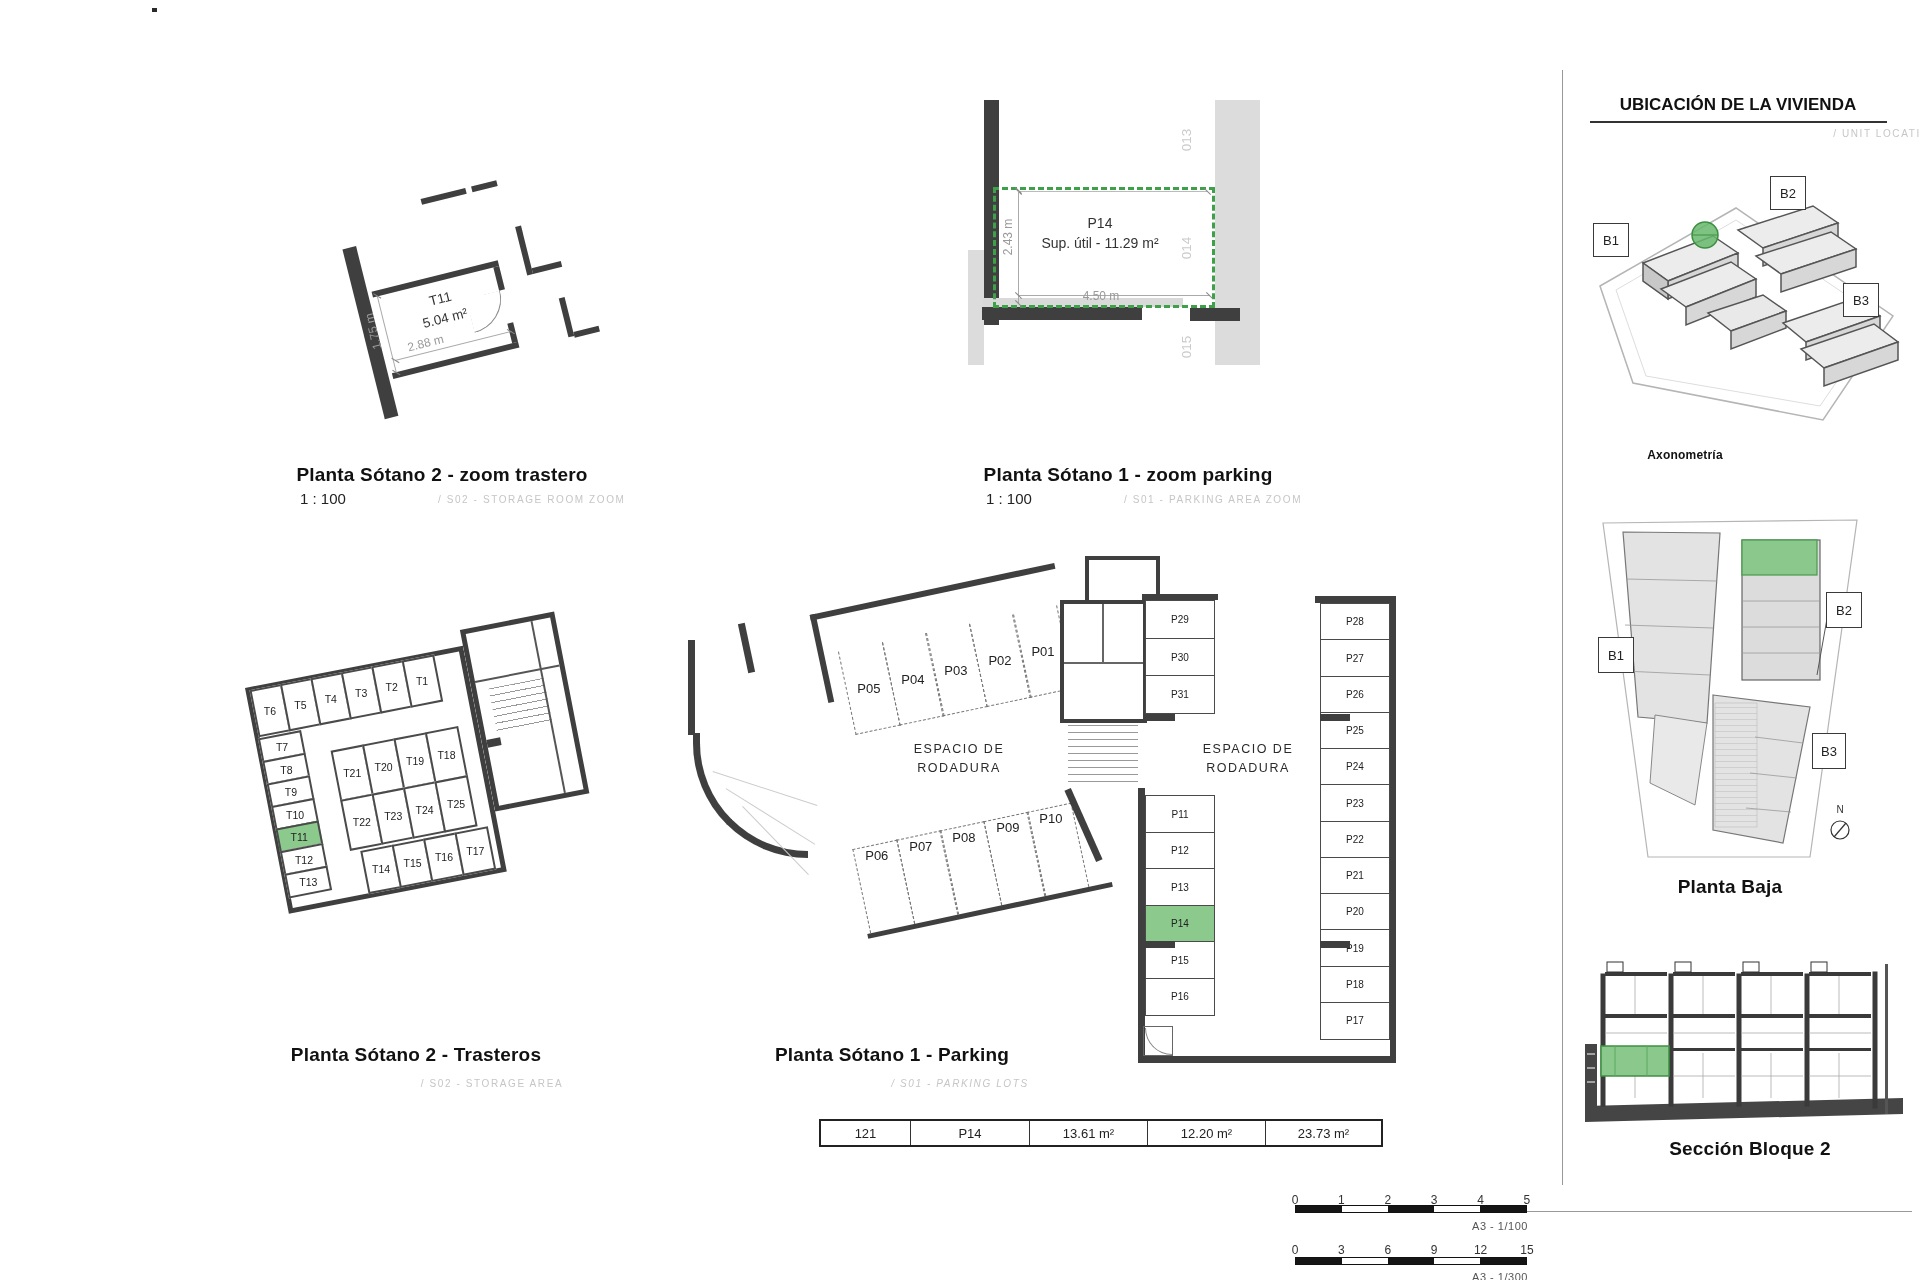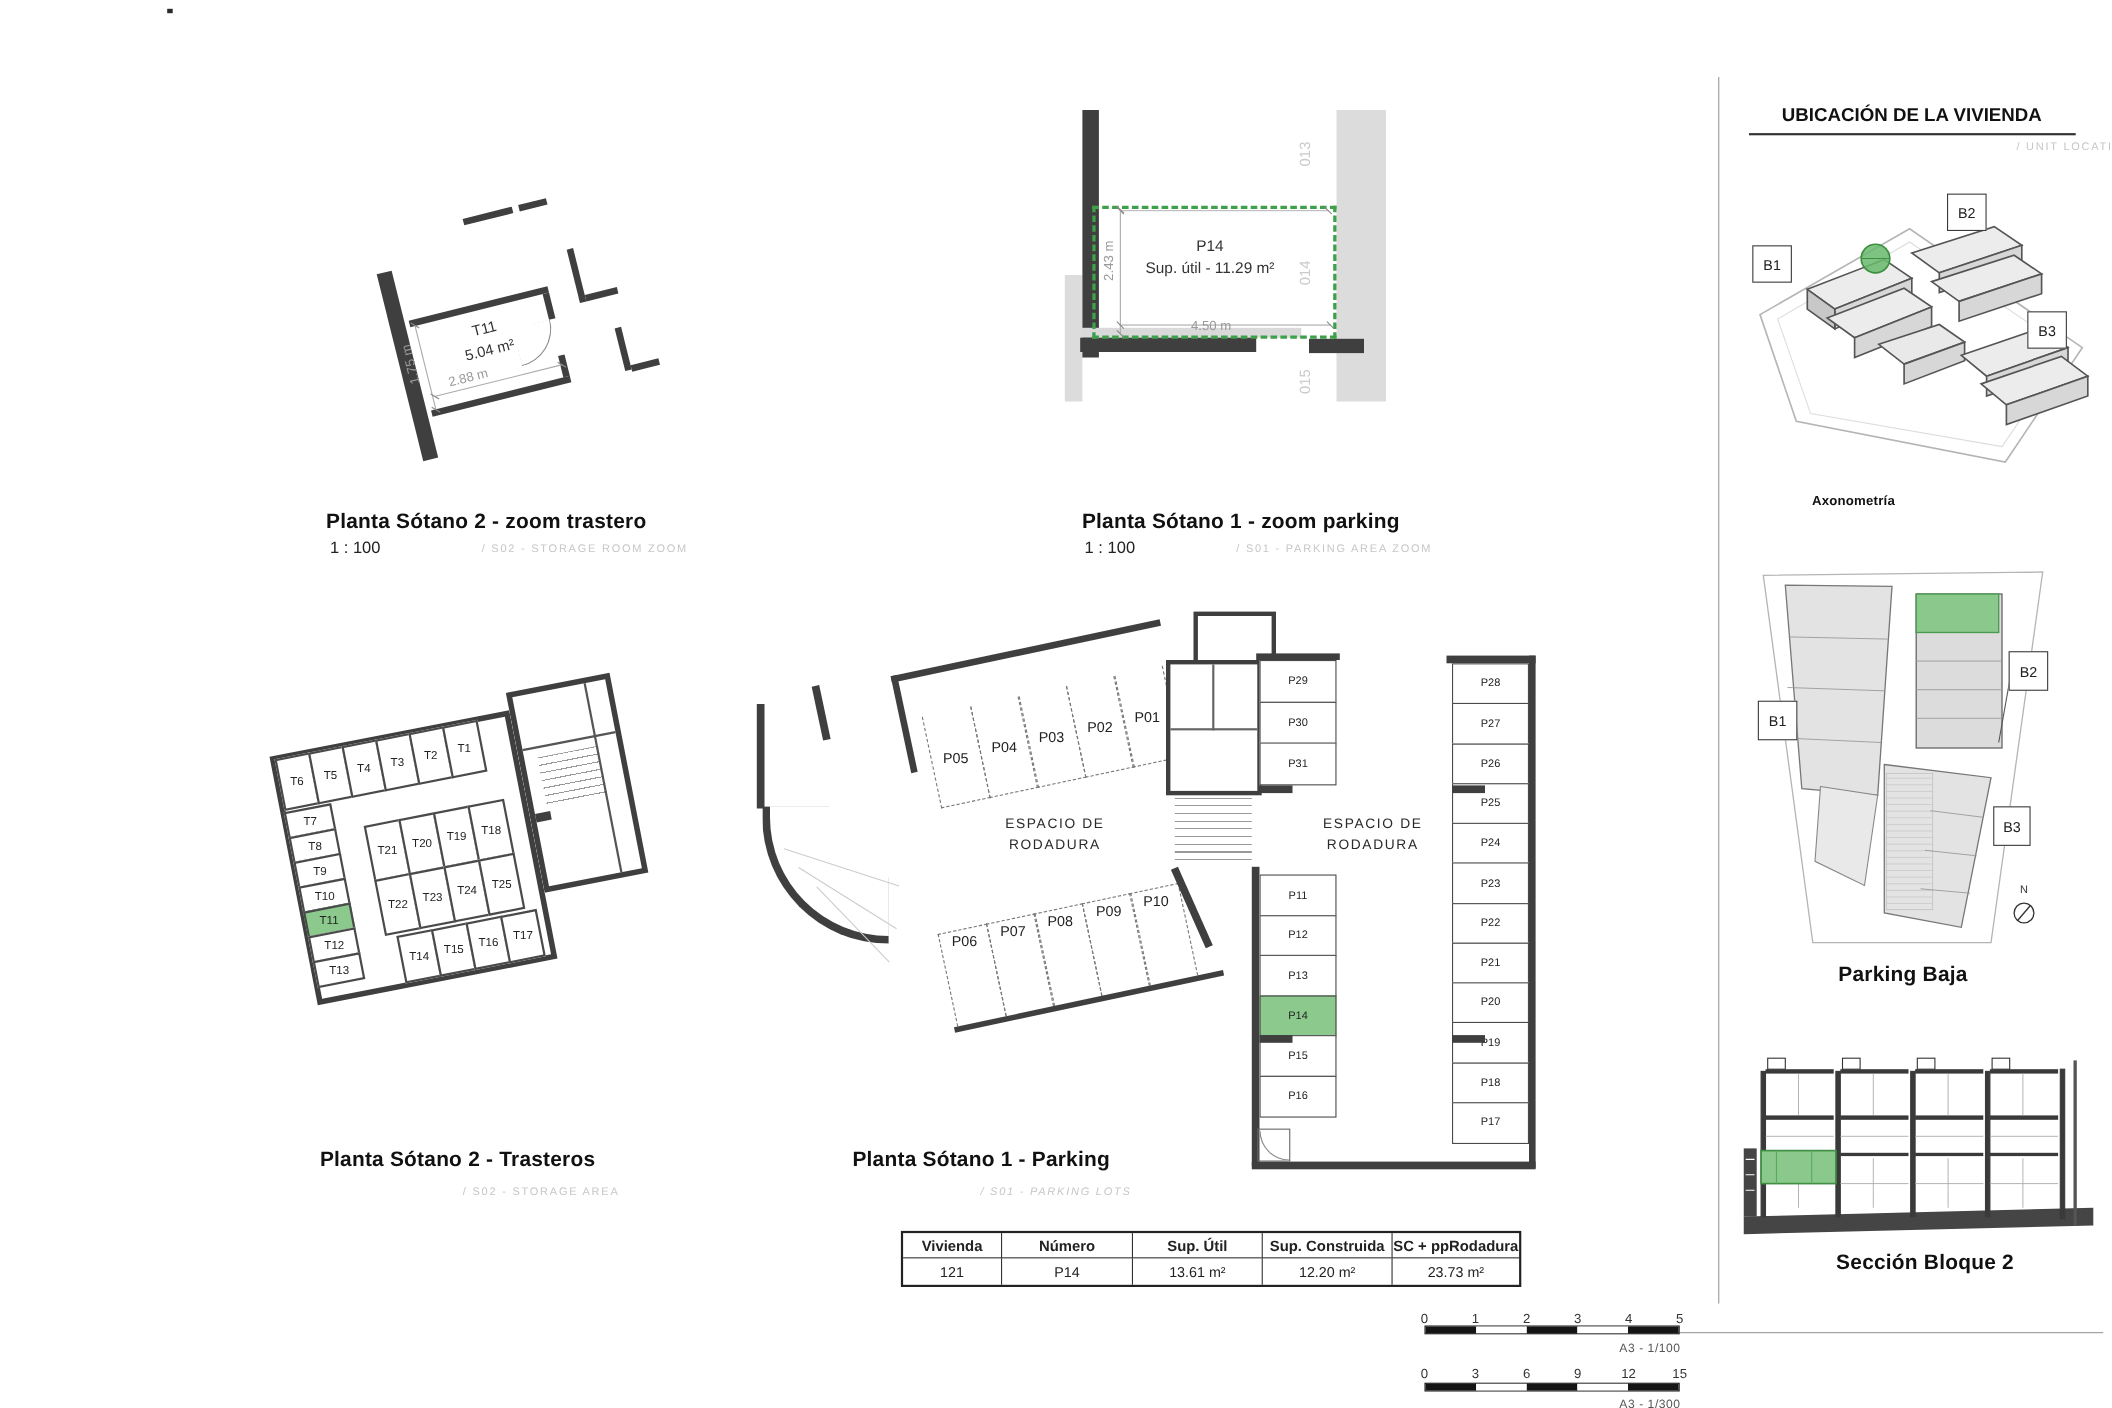--- a/index.html
+++ b/index.html
@@ -448,21 +448,21 @@
     <line x1="155" y1="258" x2="202" y2="263" stroke="#999" stroke-width="0.8"></line>
     <line x1="151" y1="293" x2="196" y2="297" stroke="#999" stroke-width="0.8"></line>
 
     <circle cx="245" cy="315" r="9" fill="none" stroke="#333" stroke-width="1.2"></circle>
     <line x1="239" y1="322" x2="251" y2="308" stroke="#333" stroke-width="1.2"></line>
   </svg>
   <div class="abs bbox" style="left:1598px;top:637px;width:36px;height:36px;">B1</div>
   <div class="abs bbox" style="left:1826px;top:592px;width:36px;height:36px;">B2</div>
   <div class="abs bbox" style="left:1812px;top:733px;width:34px;height:36px;">B3</div>
   <div class="abs" style="left:1826px;top:804px;width:28px;text-align:center;font-size:10px;color:#333;">N</div>
-  <div class="abs t-title" style="left:1580px;top:876px;width:300px;">Parking Baja</div>
+  <div class="abs t-title" style="left:1580px;top:876px;width:300px;">Planta Baja</div>
 
   <svg class="abs" style="left:1585px;top:958px;" width="335" height="175" viewBox="0 0 335 175">
     <polygon points="0,148 318,140 318,156 0,164" fill="#454545"></polygon>
     <rect x="0" y="86" width="12" height="62" fill="#454545"></rect>
     <line x1="2" y1="96" x2="10" y2="96" stroke="#fff" stroke-width="1"></line>
     <line x1="2" y1="110" x2="10" y2="110" stroke="#fff" stroke-width="1"></line>
     <line x1="2" y1="124" x2="10" y2="124" stroke="#fff" stroke-width="1"></line>
 
     <g stroke="#3a3a3a">
       <rect x="16" y="16" width="4" height="132" fill="#3a3a3a"></rect>
@@ -510,37 +510,20 @@
     </g>
     <rect x="16" y="88" width="68" height="30" fill="#8bc88b" stroke="#3f8f44" stroke-width="1.5"></rect>
     <line x1="30" y1="88" x2="30" y2="118" stroke="#5aa95e" stroke-width="1"></line>
     <line x1="62" y1="88" x2="62" y2="118" stroke="#5aa95e" stroke-width="1"></line>
     <rect x="300" y="6" width="3" height="150" fill="#555"></rect>
   </svg>
   <div class="abs t-title" style="left:1585px;top:1138px;width:330px;">Sección Bloque 2</div>
 
   <div class="abs" id="sum-table" style="left:819px;top:1119px;">
     <div class="trow">
-        <div class="tbh">
-          <span>Vivienda</span>
-        </div>
-        <div class="tbh">
-          <span>Número</span>
-        </div>
-        <div class="tbh">
-          <span>Sup. Útil</span>
-        </div>
-        <div class="tbh">
-          <span>Sup. Construida</span>
-        </div>
-        <div class="tbh">
-          <span>SC + ppRodadura</span>
-        </div>
-      </div>
-    <div class="trow">
         <div class="tbv">
           <span>121</span>
         </div>
         <div class="tbv">
           <span>P14</span>
         </div>
         <div class="tbv">
           <span>13.61 m²</span>
         </div>
         <div class="tbv">

